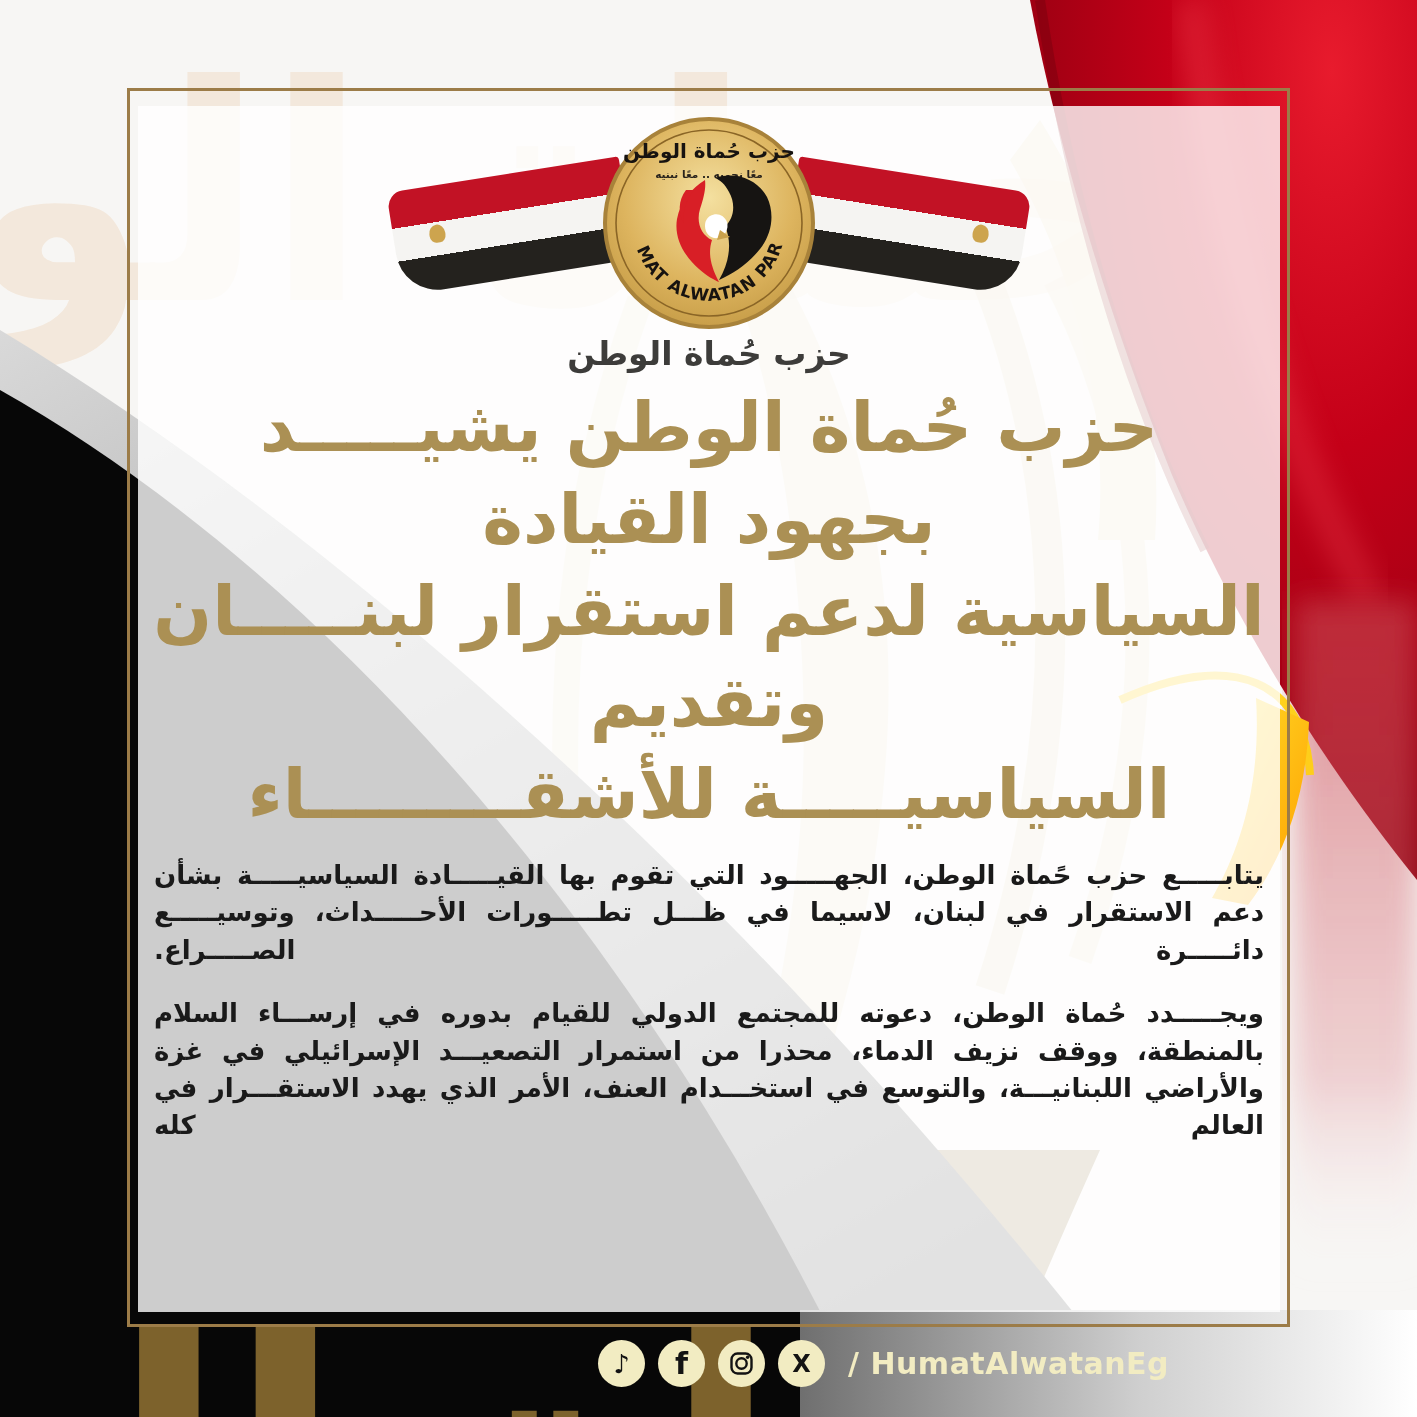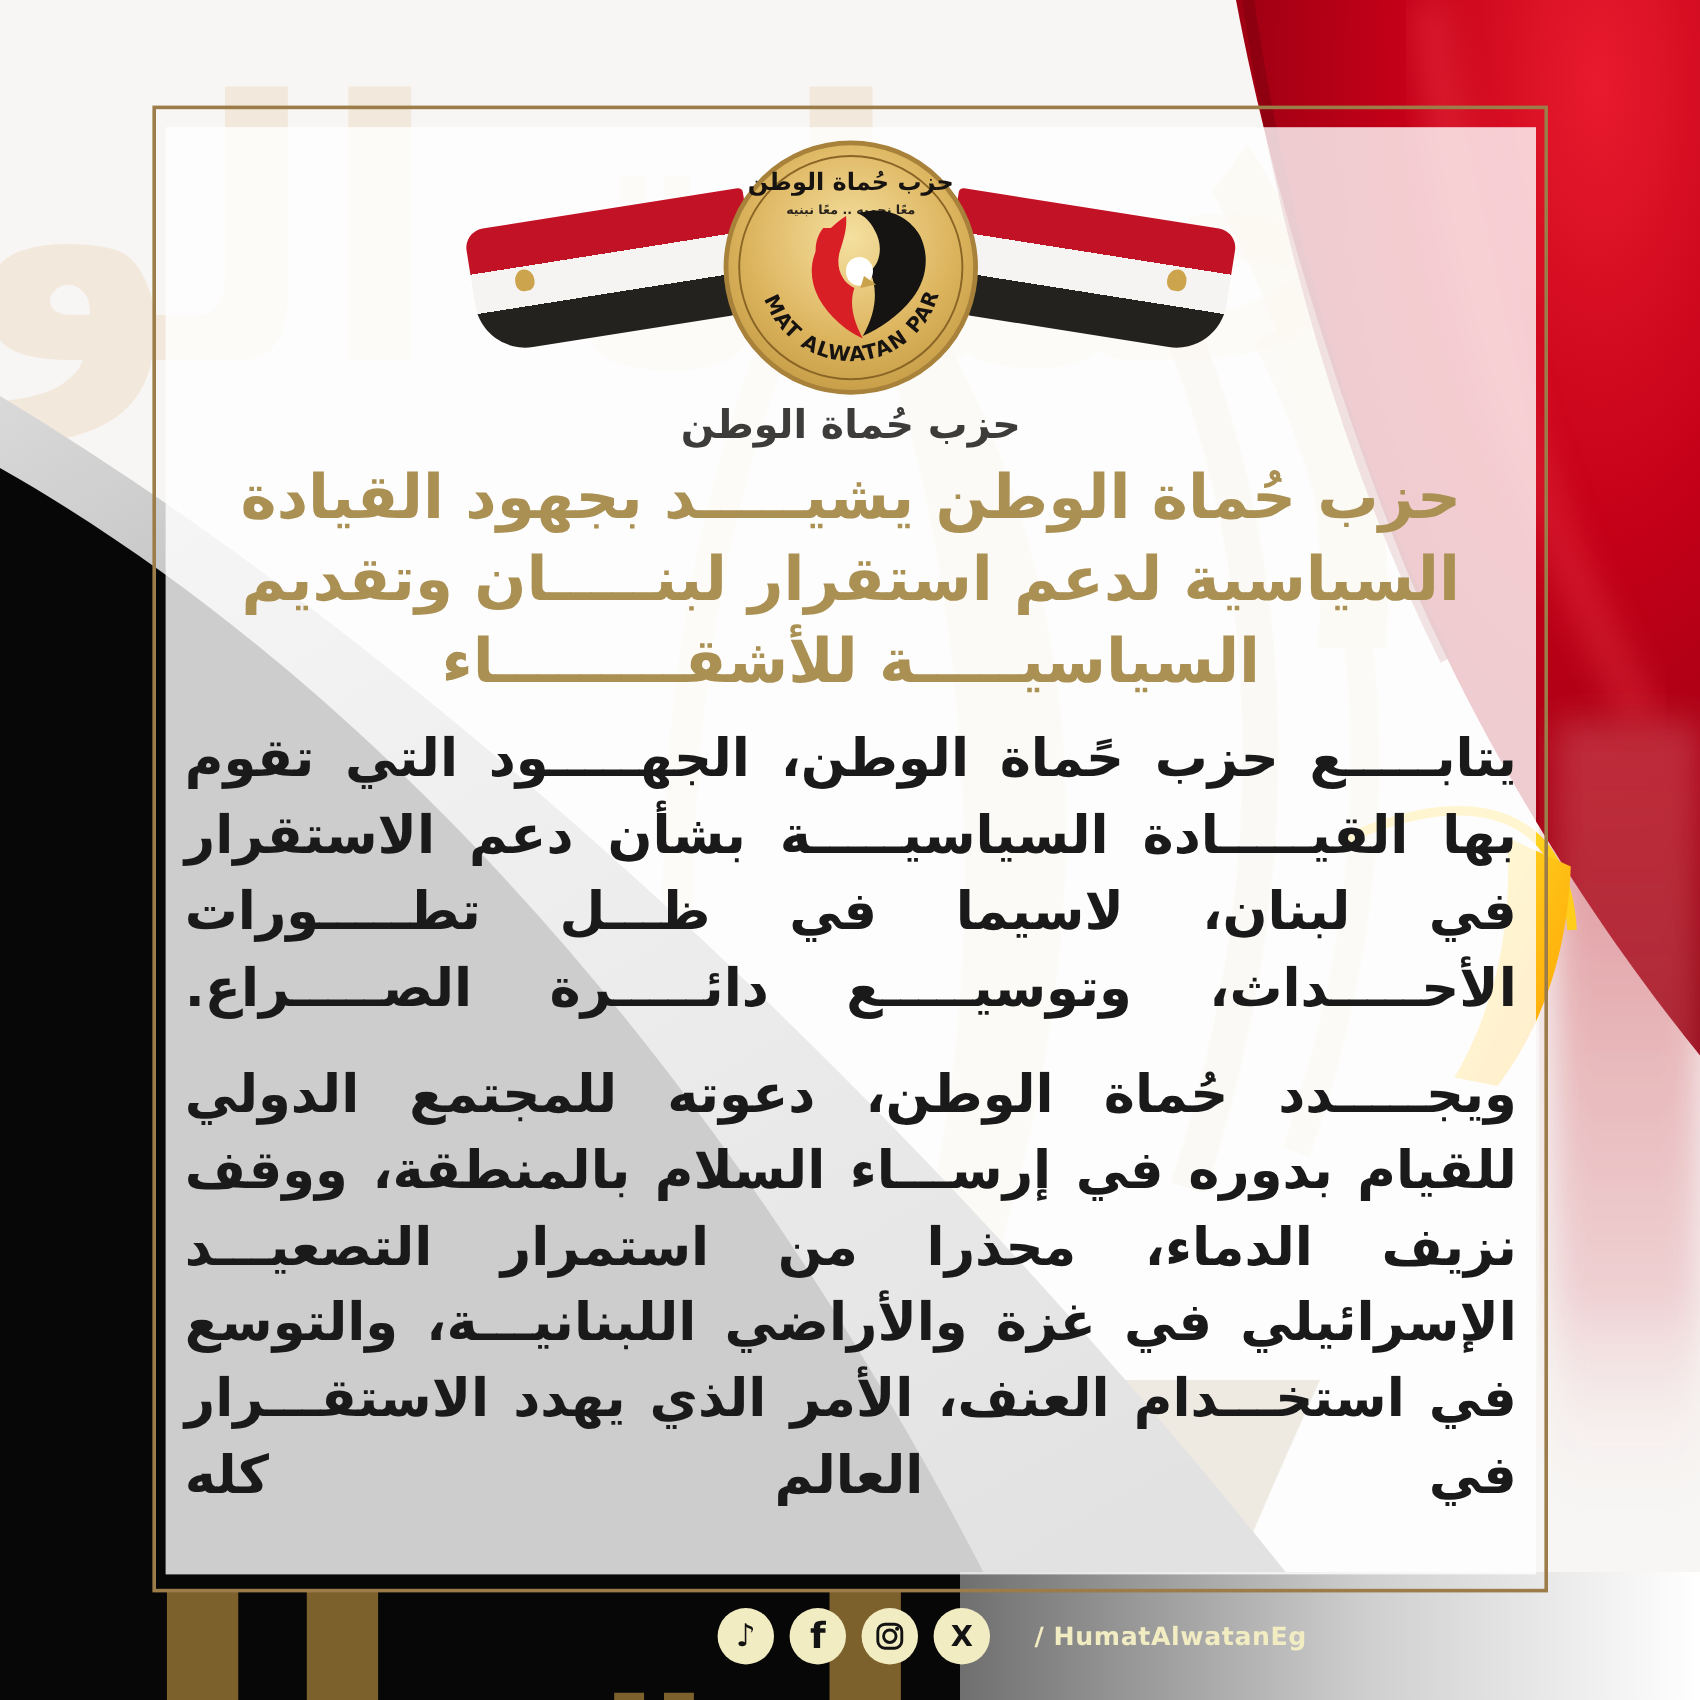--- a/index.html
+++ b/index.html
@@ -18,31 +18,31 @@
           background:linear-gradient(180deg,#c21225 0%,#c21225 35%,#f5f4f2 35%,#f5f4f2 67%,#24221e 67%,#24221e 100%);}
   .ribbon.left{left:-6px;transform:rotate(-9deg);border-radius:16px 4px 26px 42px;}
   .ribbon.right{right:-6px;transform:rotate(9deg);border-radius:4px 16px 42px 26px;}
   .ribbon-eagle{position:absolute;top:46%;width:16px;height:18px;background:#cda44e;
                 border-radius:50% 50% 40% 40%;transform:translateY(-50%);}
   .ribbon.left .ribbon-eagle{left:36px;}
   .ribbon.right .ribbon-eagle{right:36px;}
   .medal{position:absolute;left:50%;top:0;transform:translateX(-50%);}
   .logo-caption{position:absolute;left:0;right:0;top:218px;font-size:33px;font-weight:bold;color:#3d3c3a;}
   
-  .headline{margin-top:14px;color:#ab9054;font-weight:bold;font-size:51px;line-height:1.33;}
+  .headline{margin-top:14px;color:#ab9054;font-weight:bold;font-size:69px;line-height:1.33;}
   
   .body-text{margin-top:16px;padding:0 4px;}
-  .body-text p{margin:0 0 26px 0;font-size:44px;line-height:1.44;font-weight:bold;color:#1a1a1a;
+  .body-text p{margin:0 0 26px 0;font-size:26px;line-height:1.44;font-weight:bold;color:#1a1a1a;
                text-align:justify;text-align-last:justify;}
   
   .social-row{position:absolute;left:598px;top:1340px;z-index:4;display:flex;align-items:center;gap:13px;direction:ltr;}
   .icon-circle{width:47px;height:47px;border-radius:50%;background:#f2ecc2;display:flex;
                align-items:center;justify-content:center;color:#131313;}
   .icon-circle .glyph{font-weight:bold;font-size:26px;line-height:1;}
-  .handle{color:#f2ecc2;font-size:21px;font-weight:bold;margin-left:24px;letter-spacing:0.5px;}
+  .handle{color:#f2ecc2;font-size:30px;font-weight:bold;margin-left:10px;letter-spacing:0.5px;}
 </style>
 </head>
 <body>
 
 <div class="canvas">
 
   <svg class="bg" width="1417" height="1417" viewBox="0 0 1417 1417">
     <defs>
       <radialGradient id="redGrad" cx="78%" cy="8%" r="95%">
         <stop offset="0%" stop-color="#e81b2d"></stop>

